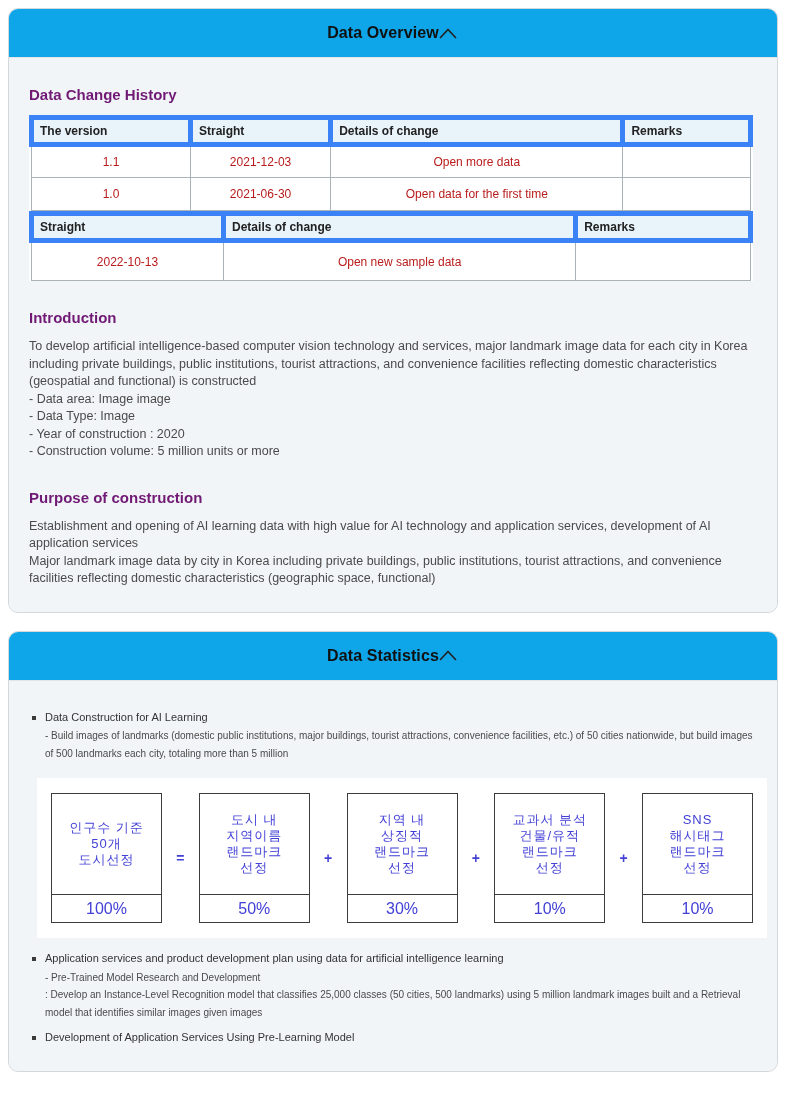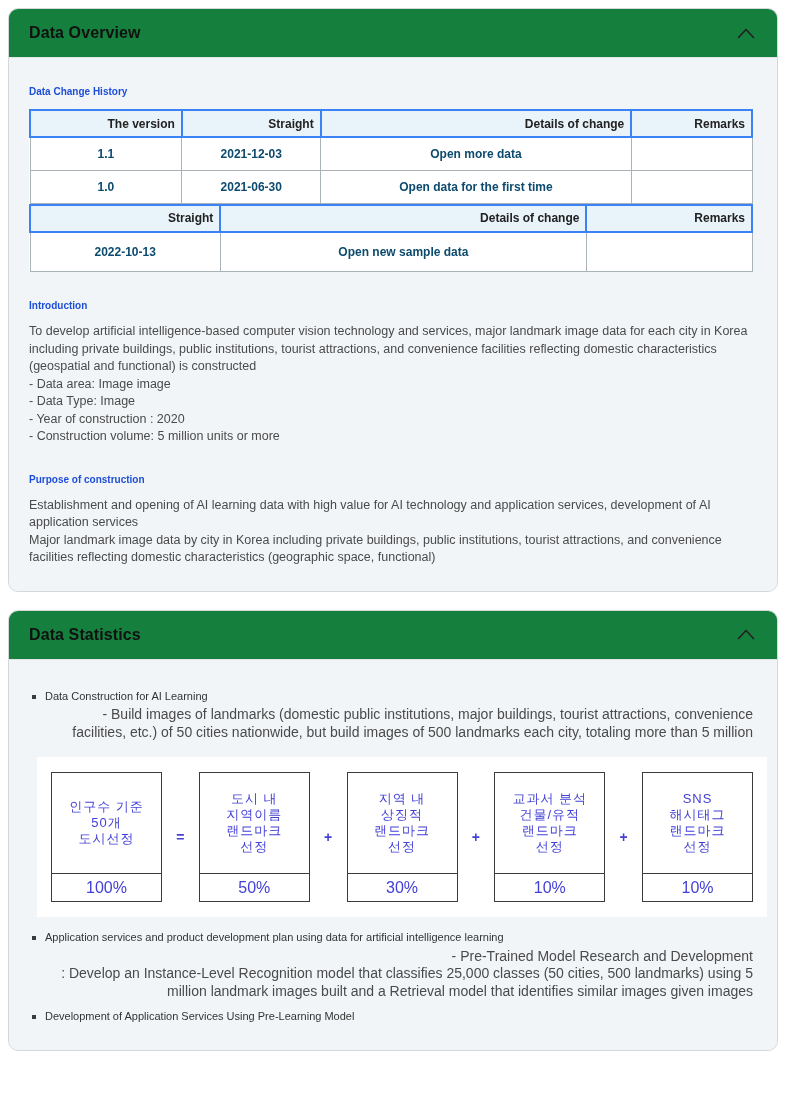--- a/index.html
+++ b/index.html
@@ -14,78 +14,77 @@
   }
   
   .card {
     border: 1px solid #d5d8da;
     border-radius: 10px;
     overflow: hidden;
     background: #f2f5f8;
     margin-bottom: 18px;
   }
   .card-header {
-    background: #15803d;
+    background: #0ea5e9;
     height: 49px;
     display: flex;
     align-items: center;
-    justify-content: space-between;
+    justify-content: center;
     padding: 0 22px 0 20px;
     border-bottom: 1px solid #e2e4e6;
     cursor: pointer;
   }
   .card-title {
     font-size: 16px;
     font-weight: bold;
     color: #111;
     letter-spacing: 0.1px;
   }
   .chevron { display: inline-flex; align-items: center; }
   .card-body {
     background: #f2f5f8;
     padding: 20px 24px 24px 20px;
   }
   
   .section-heading {
-    font-size: 10px;
+    font-size: 15px;
     font-weight: bold;
-    color: #1d4ed8;
+    color: #701a75;
     margin: 28px 0 12px 0;
   }
   .section-heading.first { margin-top: 8px; }
   .body-text {
     font-size: 12.5px;
     line-height: 17.5px;
     color: #4a4a4a;
     white-space: pre-line;
   }
   
   table.data-table {
     width: 100%;
     border-collapse: collapse;
     background: #ffffff;
   }
   table.data-table th {
     background: #e9f3fa;
-    border: 2px solid #3b82f6;
+    border: 5px solid #3b82f6;
     font-size: 12px;
     font-weight: bold;
     color: #222;
     height: 27px;
-    text-align: right;
+    text-align: left;
     padding: 2px 6px;
   }
   table.data-table td {
     border: 1px solid #aab3b8;
     font-size: 12px;
-    color: #0c4a6e;
+    color: #b91c1c;
     height: 33px;
     text-align: center;
     padding: 2px 6px;
-    font-weight: bold;
   }
   table.data-table.tall td { height: 40px; text-align: center; }
   
   .subtitle {
     font-size: 12.5px;
     color: #6b6f73;
     margin-bottom: 12px;
   }
   .bullet-item {
     display: flex;
@@ -99,26 +98,25 @@
     margin: 7px 9px 0 3px;
     flex: 0 0 auto;
   }
   .bullet-label {
     font-size: 11px;
     line-height: 17.5px;
     color: #333;
   }
   .sub-lines {
     padding-left: 16px;
-    font-size: 14px;
+    font-size: 10px;
     line-height: 17.5px;
     color: #4a4a4a;
     white-space: pre-line;
     margin-top: 1px;
-    text-align: right;
   }
   
   .diagram-panel {
     background: #ffffff;
     margin: 16px 0 12px 8px;
     width: 730px;
     height: 160px;
     padding: 15px 14px;
     display: flex;
     align-items: center;

